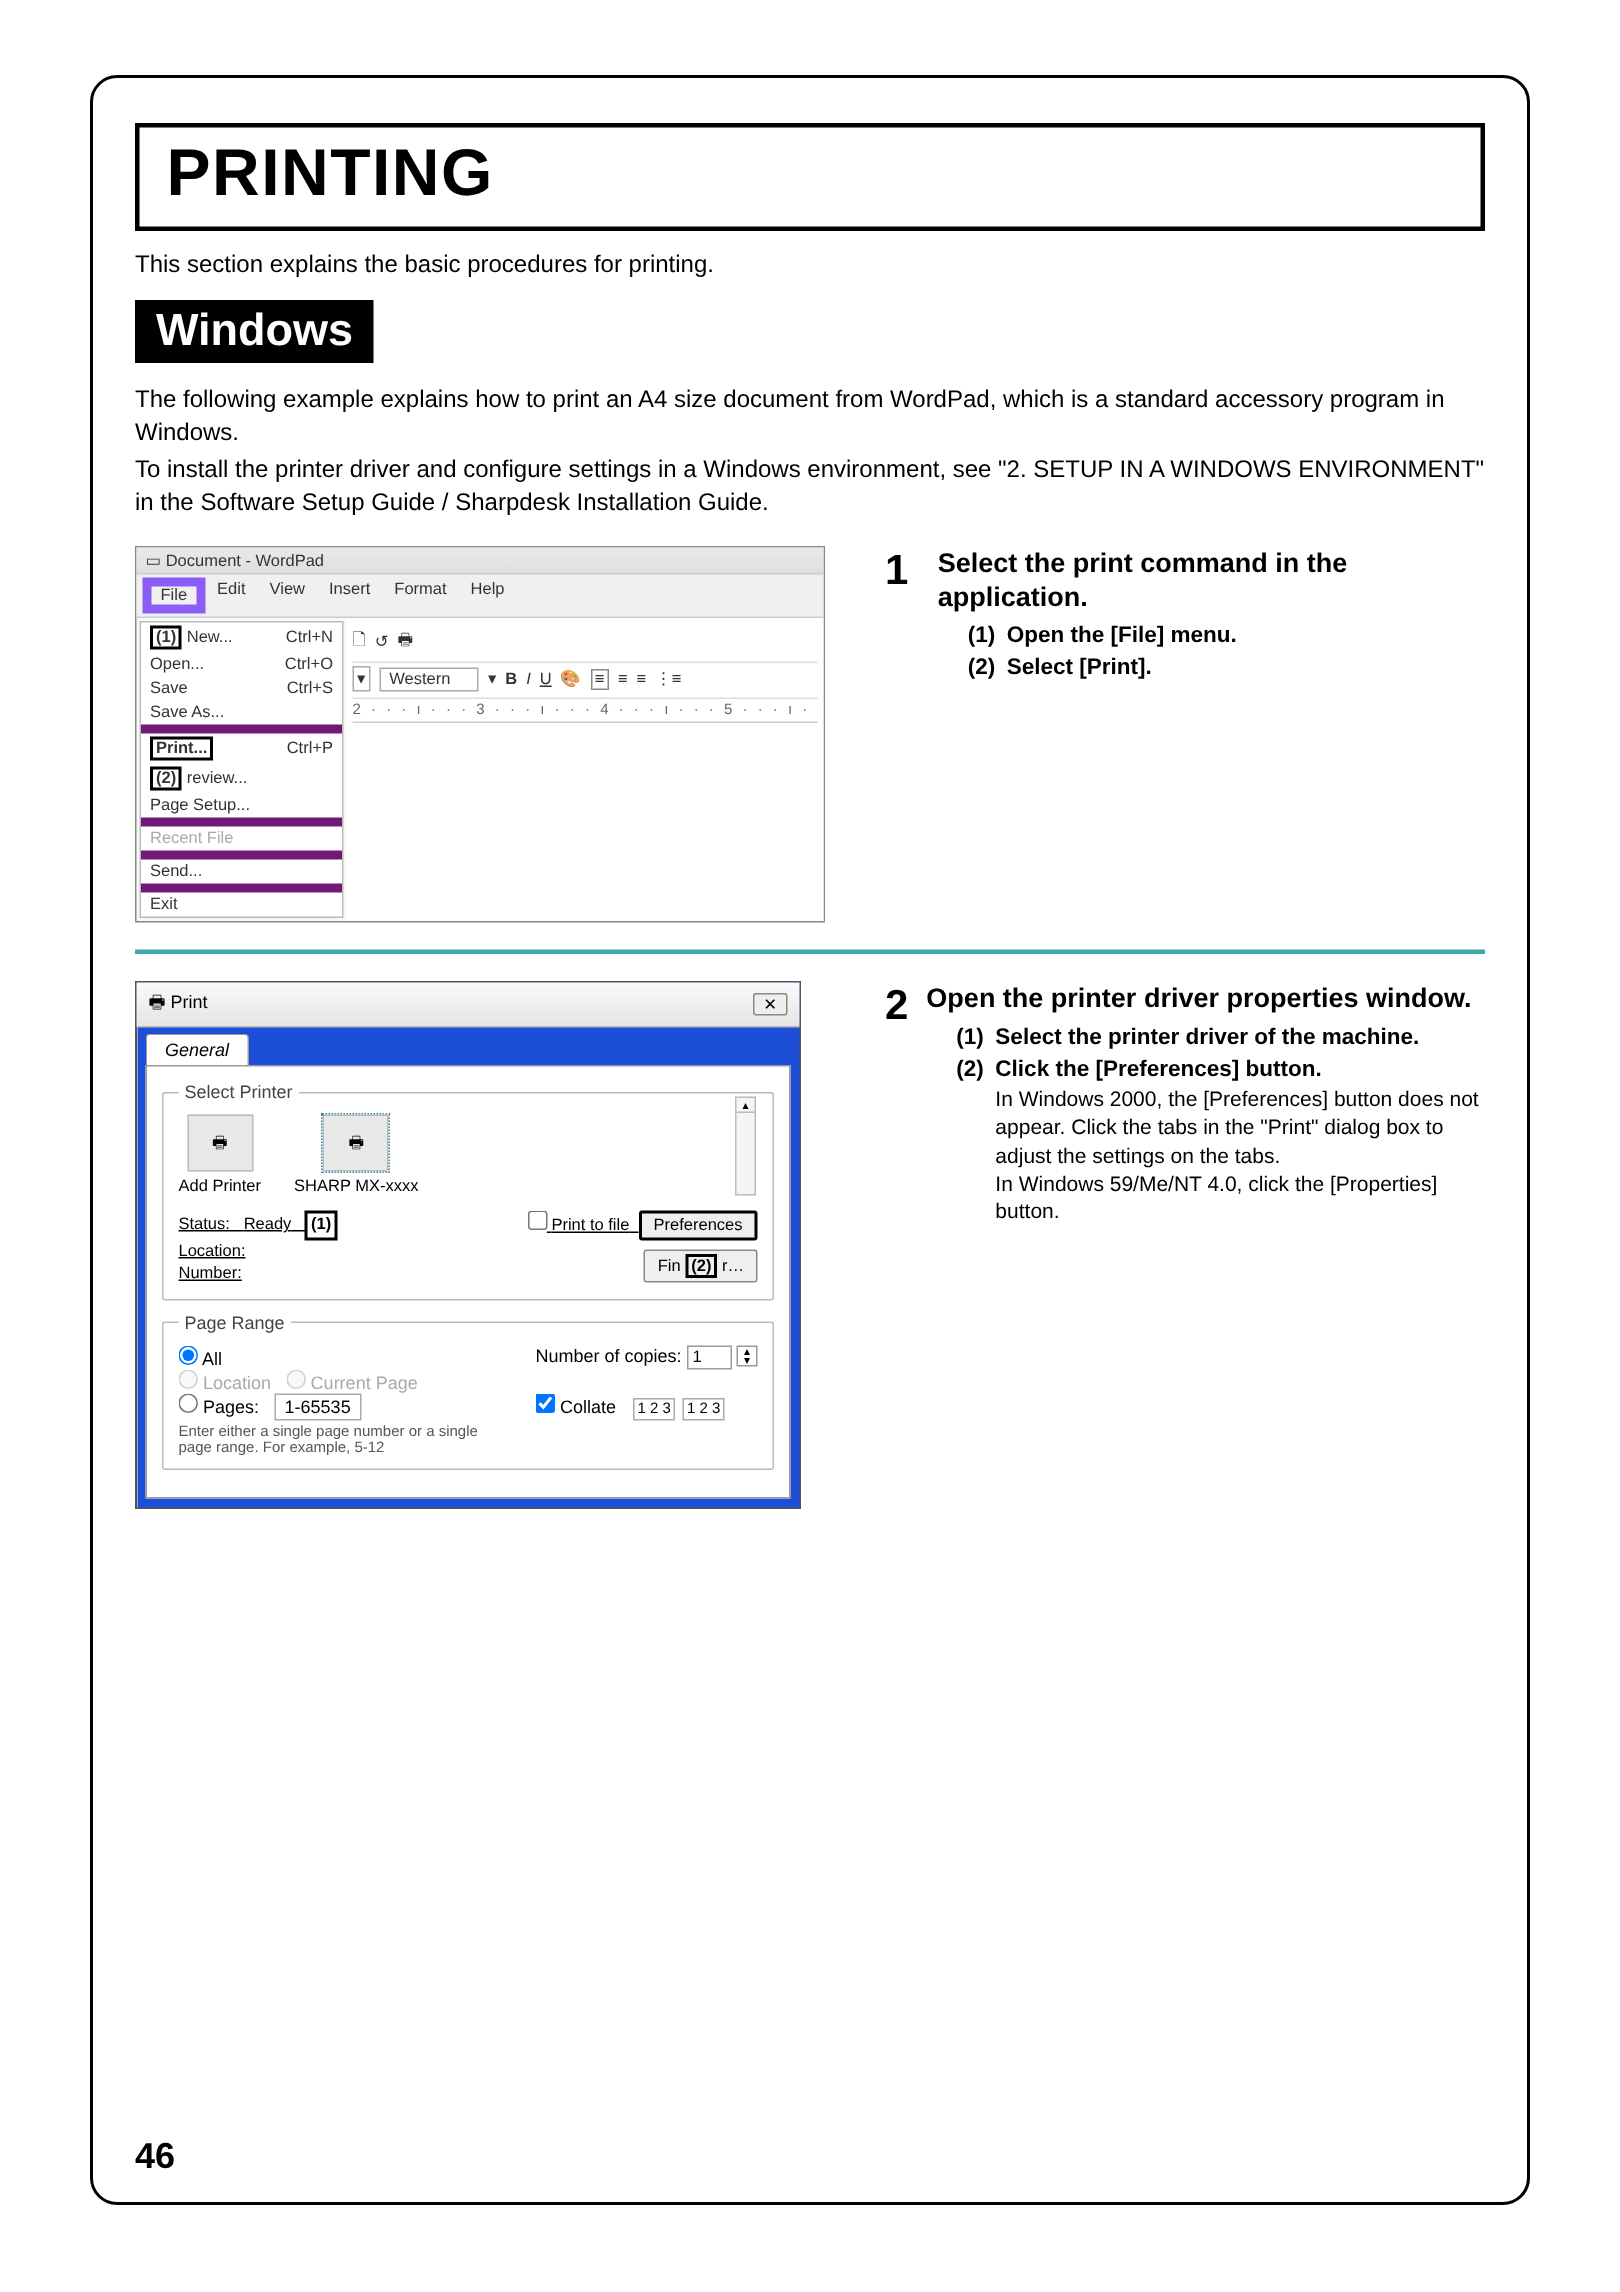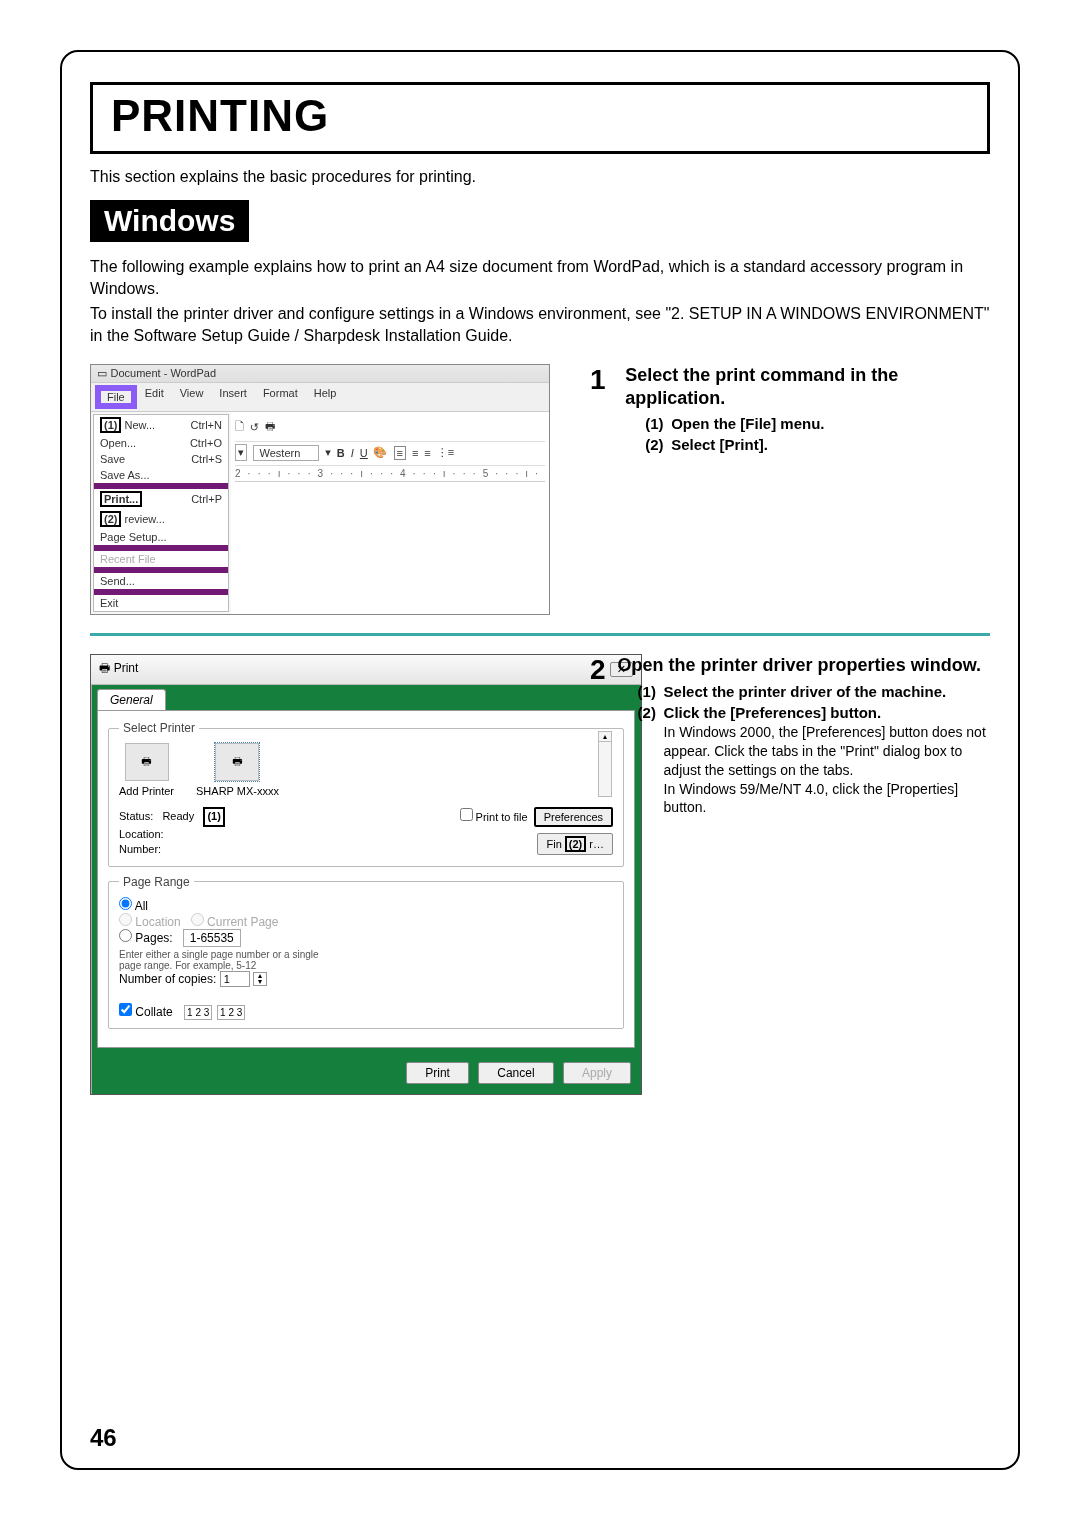--- a/index.html
+++ b/index.html
@@ -121,23 +121,23 @@
     padding:2px 0;
     letter-spacing:2px;
   }
   .divider {
     border: none;
     border-top: 3px solid #3aa9a9;
     margin: 18px 0 12px 0;
   }
   
   .print-dialog {
-    width: 552px;
+    width: 444px;
     border: 1px solid #555;
-    background: #15803d;
+    background: #1d4ed8;
     font-family: "Segoe UI", Arial, sans-serif;
     font-size: 12px;
     box-shadow: 1px 1px 0 #aaa inset;
   }
   .pd-title {
     background: linear-gradient(#fafafa,#e5e5e5);
     padding: 4px 8px;
     display:flex;
     justify-content: space-between;
     align-items:center;
@@ -190,32 +190,32 @@
     display:flex;align-items:center;justify-content:center;
   }
   .printer-item.selected .printer-icon { outline:1px dotted #48a; }
   .printer-scroll {
     position:absolute;
     right:22px;
     width:14px;height:66px;
     border:1px solid #bbb;
     background:#f5f5f5;
   }
-  .status-row { display:flex; justify-content:space-between; margin-top:10px; font-size:11px; }
+  .status-row { display:flex; justify-content:space-between; margin-top:10px; font-size:11px;text-decoration:underline; }
   .status-left div { line-height:1.4; }
   .btn {
     border:1px solid #888;
     background:#efefef;
     padding:2px 8px;
     font-size:11px;
     border-radius:2px;
     display:inline-block;
   }
   .btn.hi { border:2px solid #000; }
-  .copies-row { display:flex; justify-content:space-between; align-items:flex-start;flex-direction:column; }
+  .copies-row { display:flex; justify-content:space-between; align-items:flex-start; }
   .copies-right { text-align:left; }
   .copies-input { width:30px; border:1px solid #999; padding:1px 3px; font-size:11px; display:inline-block; background:#fff; }
   .spinner { display:inline-block; width:14px; border:1px solid #999; font-size:8px; line-height:6px; text-align:center; vertical-align:middle; }
   .collate-icons { font-size:10px; display:inline-block; margin-left:6px; }
   .collate-box { display:inline-block; border:1px solid #aaa; padding:1px 2px; margin-left:2px; }
   .pd-buttons {
     text-align:right;
     padding:8px 10px 10px 10px;
   }
   .pd-buttons .btn { padding:3px 18px; margin-left:6px; font-size:12px; }
@@ -437,25 +437,20 @@
                   <span>Collate</span>
                   <span class="collate-icons">
                     <span class="collate-box">1 2 3</span>
                     <span class="collate-box">1 2 3</span>
                   </span>
                 </div>
               </div>
             </div>
           </fieldset>
         </div>
-        <div class="pd-buttons">
-          <span class="btn">Print</span>
-          <span class="btn">Cancel</span>
-          <span class="btn disabled">Apply</span>
-        </div>
       </div>
     </div>
 
     <div class="right-col">
       <div class="step">
         <div class="step-num">2</div>
         <div class="step-body">
           <h3>Open the printer driver properties window.</h3>
           <p class="sub"><span class="n">(1)</span><span>Select the printer driver of the machine.</span></p>
           <p class="sub"><span class="n">(2)</span><span>Click the [Preferences] button.</span></p>

